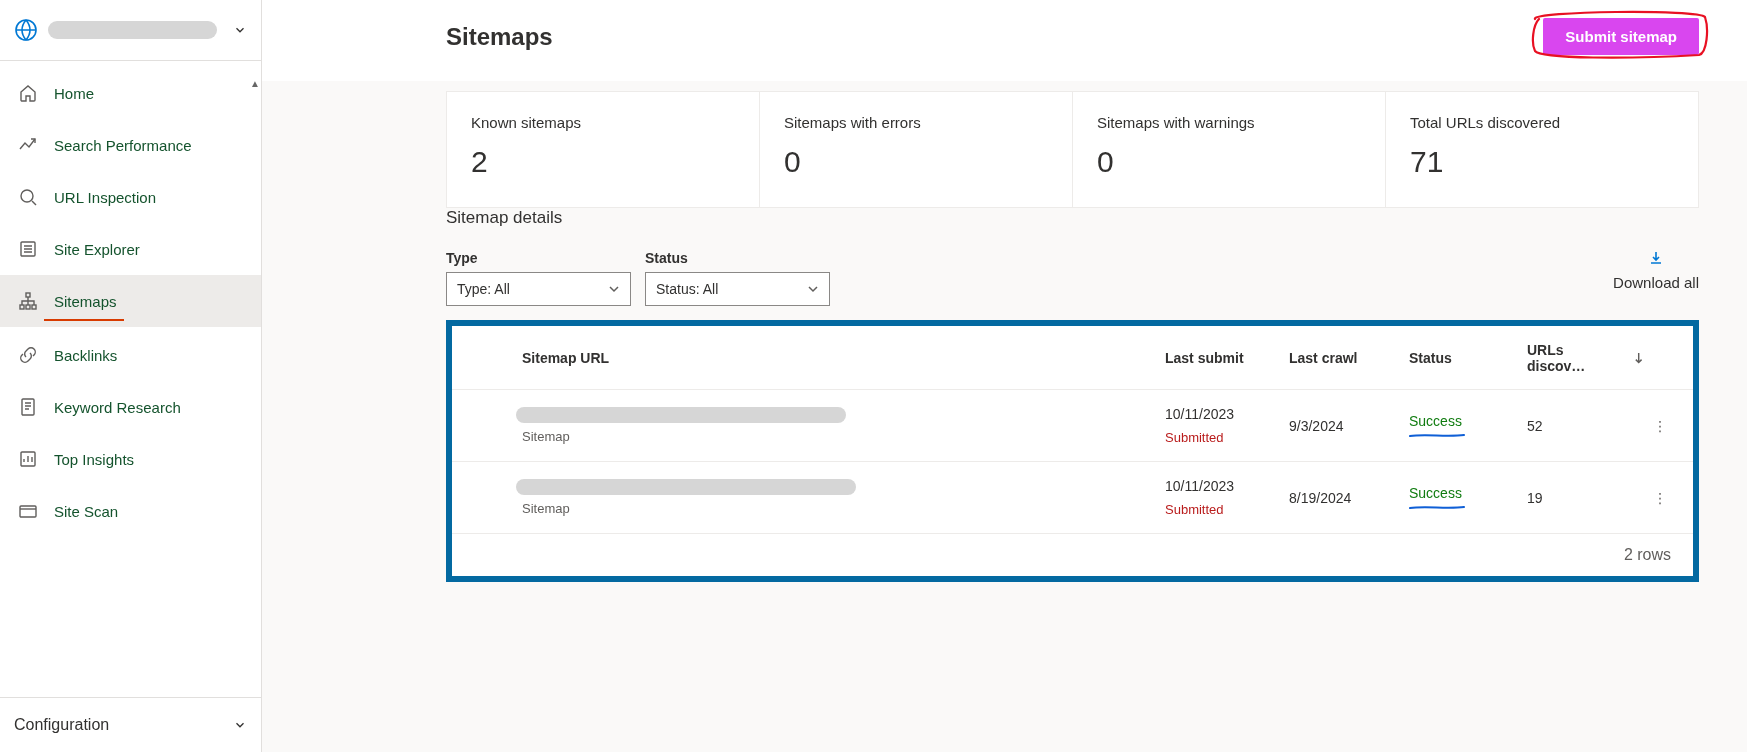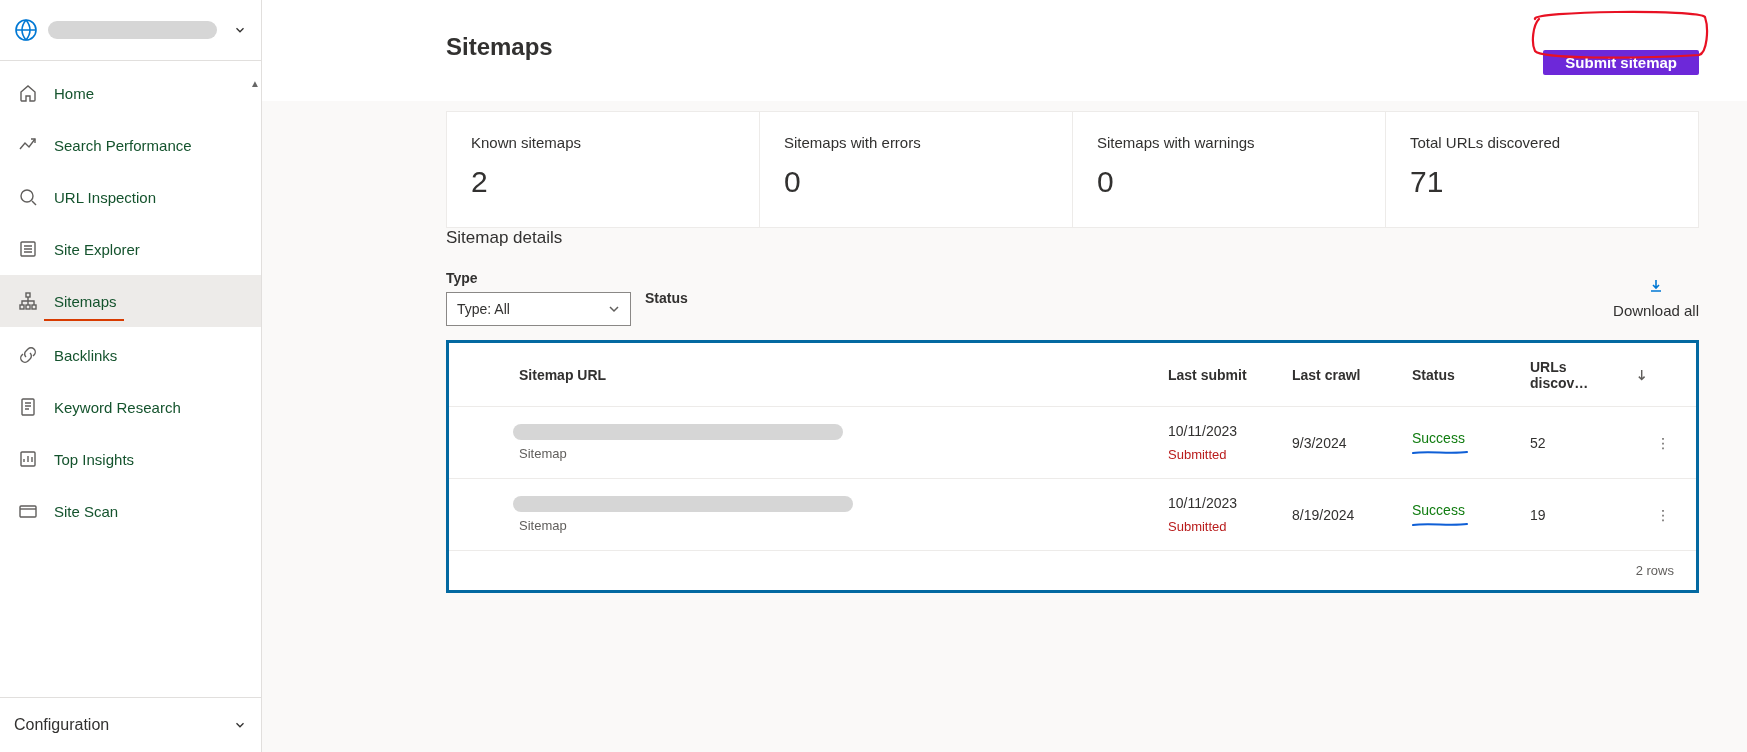--- a/index.html
+++ b/index.html
@@ -106,29 +106,28 @@
     padding: 18px 48px 26px 184px;
   }
   .page-title {
     font-size: 24px;
     font-weight: 600;
   }
   .submit-btn-wrap {
     position: relative;
   }
   .submit-btn {
-    background: #6d28d9;
+    background: #d946ef;
     color: #fff;
     border: none;
-    padding: 4px 22px;
+    padding: 10px 22px;
     font-size: 15px;
     font-weight: 600;
     border-radius: 2px;
     cursor: pointer;
-    margin-top: 32px;
   }
   .red-circle {
     position: absolute;
     top: -9px; left: -14px;
     width: 180px; height: 50px;
     pointer-events: none;
   }
   .content {
     padding: 10px 48px 0 184px;
     flex: 1;
@@ -147,21 +146,21 @@
   .stat:last-child { border-right: none; }
   .stat-label { font-size: 15px; color: #323130; margin-bottom: 14px; }
   .stat-value { font-size: 30px; font-weight: 400; }
   .section-title {
     font-size: 17px;
     margin-bottom: 22px;
     color: #323130;
   }
   .filters-row {
     display: flex;
-    align-items: center;
+    align-items: flex-start;
     gap: 14px;
     margin-bottom: 0;
   }
   .filter-group {
     display: flex;
     flex-direction: column;
     gap: 6px;
   }
   .filter-label { font-size: 14px; font-weight: 600; }
   .select-box {
@@ -183,21 +182,21 @@
     align-items: center;
     gap: 8px;
     color: #323130;
     font-size: 15px;
     cursor: pointer;
     flex-direction: column;
   }
   .download-all .dl-icon { color: #0078d4; width: 16px; height: 16px; }
   .table-wrap {
     background: #fff;
-    border: 3px solid #0369a1;
+    border: 6px solid #0369a1;
     margin-top: 14px;
   }
   .thead, .trow {
     display: flex;
     align-items: center;
     padding: 0 18px;
   }
   .thead {
     height: 64px;
     border-bottom: 1px solid #edebe9;
@@ -231,21 +230,21 @@
   .blue-under {
     display: block;
     width: 56px;
     height: 5px;
     margin-top: 4px;
   }
   .tfoot {
     text-align: right;
     padding: 12px 22px;
     color: #605e5c;
-    font-size: 13px;
+    font-size: 16px;
   }
   .sort-arrow { width: 14px; height: 14px; color: #605e5c; margin-left: 4px; }
   svg { display: block; }
 </style>
 </head>
 <body>
 
 <div class="sidebar">
   <div class="site-picker">
     <span class="globe-icon">
@@ -409,20 +408,28 @@
           <span>Type: All</span>
           <span class="chev">
             <svg viewBox="0 0 12 12" fill="none" stroke="currentColor" stroke-width="1.5">
                 <path d="M2 4l4 4 4-4"></path>
               </svg>
           </span>
         </div>
       </div>
       <div class="filter-group">
         <div class="filter-label">Status</div>
+        <div class="select-box">
+          <span>Status: All</span>
+          <span class="chev">
+            <svg viewBox="0 0 12 12" fill="none" stroke="currentColor" stroke-width="1.5">
+                <path d="M2 4l4 4 4-4"></path>
+              </svg>
+          </span>
+        </div>
       </div>
       <div class="download-all">
         <span class="dl-icon">
           <svg viewBox="0 0 16 16" fill="none" stroke="currentColor" stroke-width="1.6">
               <path d="M8 2v8M5 7l3 3 3-3M3 13h10"></path>
             </svg>
         </span>
         <span>Download all</span>
       </div>
     </div>

